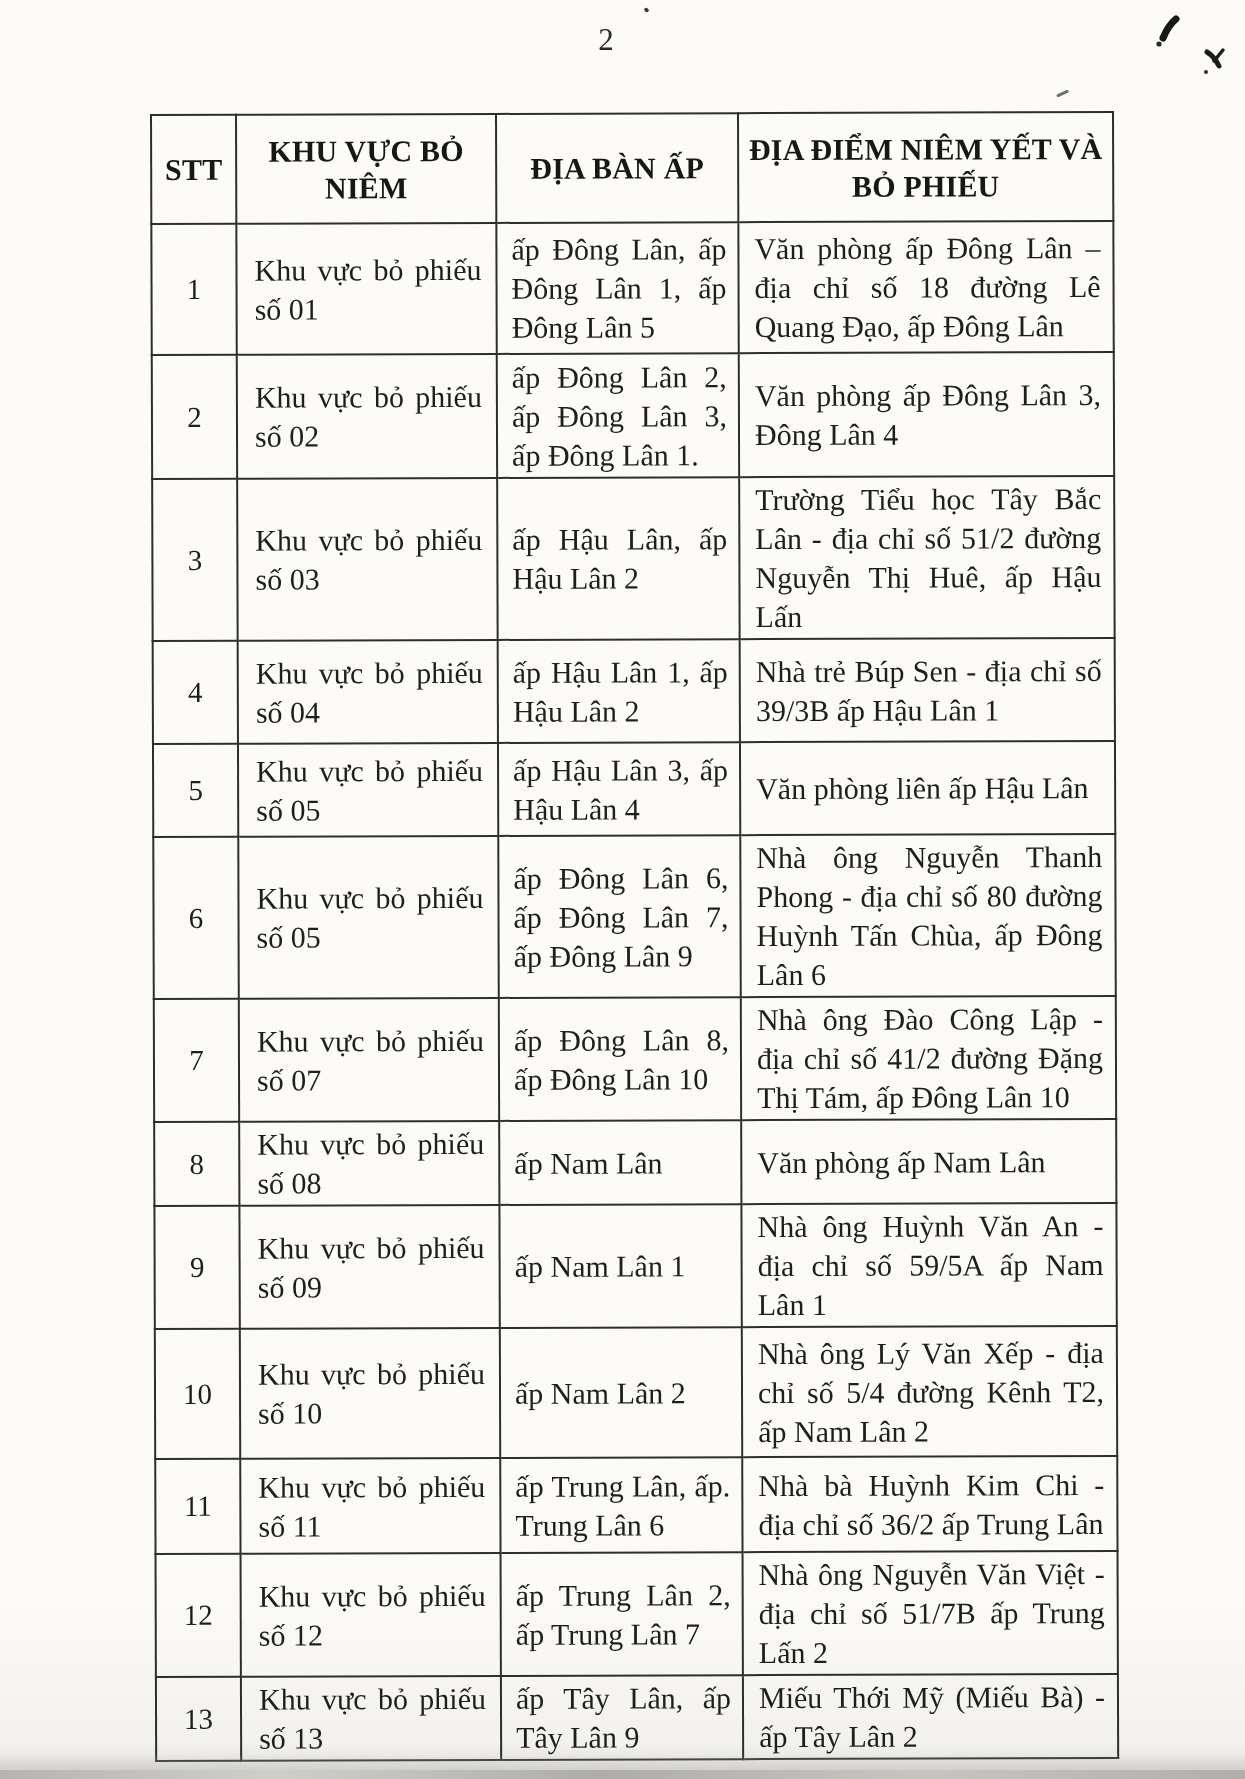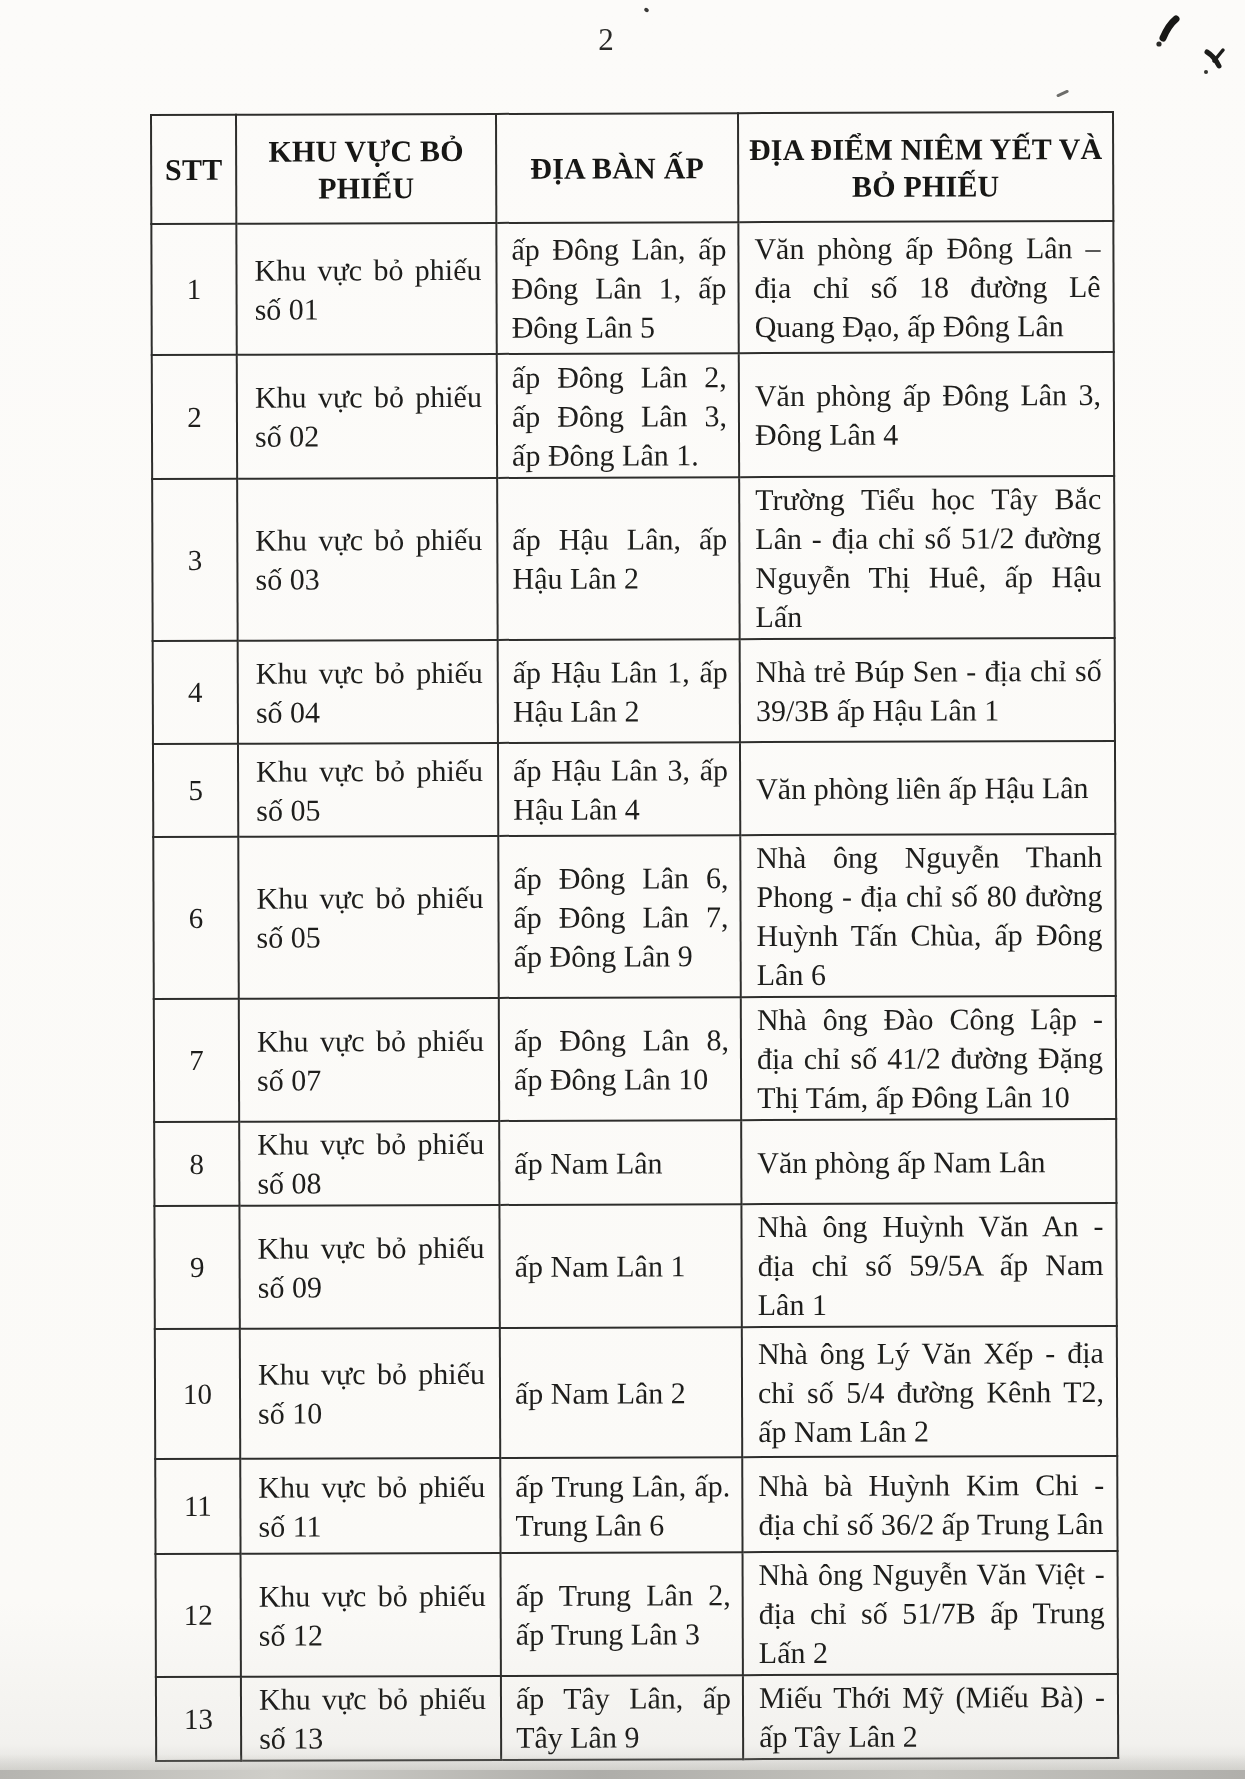--- a/index.html
+++ b/index.html
@@ -61,21 +61,21 @@
   <table>
     <colgroup>
       <col style="width:85px">
         <col style="width:260px">
         <col style="width:242px">
         <col style="width:375px">
     </colgroup>
     <thead>
       <tr style="height:109px">
         <th>STT</th>
-        <th>KHU VỰC BỎ PHIẾU</th>
+        <th>KHU VỰC BỎ NIÊM</th>
         <th>ĐỊA BÀN ẤP</th>
         <th>ĐỊA ĐIỂM NIÊM YẾT VÀ BỎ PHIẾU</th>
       </tr>
     </thead>
     <tbody>
       <tr style="height:131px">
         <td class="c-stt">1</td>
         <td class="c-area">Khu vực bỏ phiếu số 01</td>
         <td class="c-hamlet">ấp Đông Lân, ấp Đông Lân 1, ấp Đông Lân 5</td>
         <td class="c-location">Văn phòng ấp Đông Lân – địa chỉ số 18 đường Lê Quang Đạo, ấp Đông Lân</td>
@@ -136,21 +136,21 @@
       </tr>
       <tr style="height:95px">
         <td class="c-stt">11</td>
         <td class="c-area">Khu vực bỏ phiếu số 11</td>
         <td class="c-hamlet">ấp Trung Lân, ấp. Trung Lân 6</td>
         <td class="c-location">Nhà bà Huỳnh Kim Chi - địa chỉ số 36/2 ấp Trung Lân</td>
       </tr>
       <tr style="height:115px">
         <td class="c-stt">12</td>
         <td class="c-area">Khu vực bỏ phiếu số 12</td>
-        <td class="c-hamlet">ấp Trung Lân 2, ấp Trung Lân 3</td>
+        <td class="c-hamlet">ấp Trung Lân 2, ấp Trung Lân 7</td>
         <td class="c-location">Nhà ông Nguyễn Văn Việt - địa chỉ số 51/7B ấp Trung Lấn 2</td>
       </tr>
       <tr style="height:81px">
         <td class="c-stt">13</td>
         <td class="c-area">Khu vực bỏ phiếu số 13</td>
         <td class="c-hamlet">ấp Tây Lân, ấp Tây Lân 9</td>
         <td class="c-location">Miếu Thới Mỹ (Miếu Bà) - ấp Tây Lân 2</td>
       </tr>
     </tbody>
   </table>

